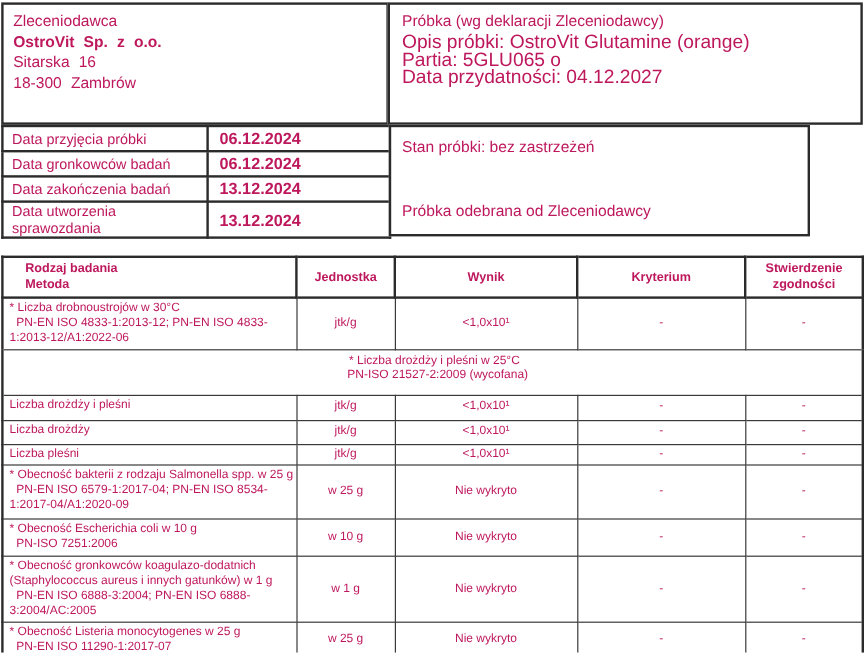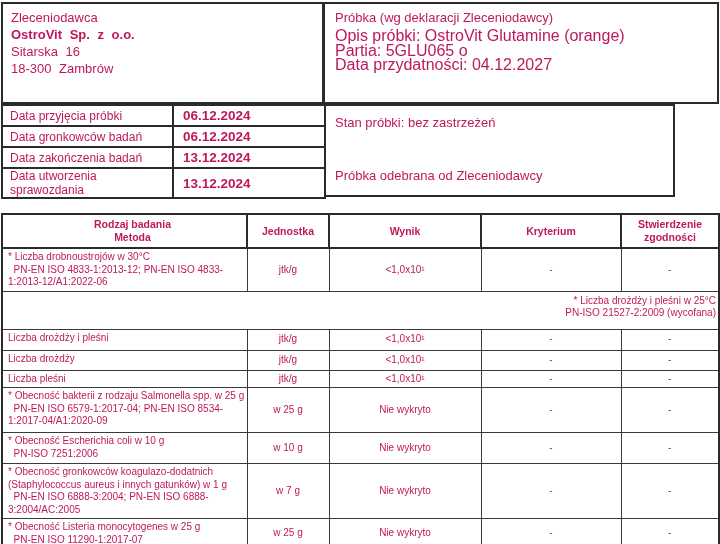--- a/index.html
+++ b/index.html
@@ -43,35 +43,35 @@
     border-collapse:collapse;table-layout:fixed;
     border:2px solid #2b2b2b;
   }
   .results th{
     border:2px solid #2b2b2b;
     font-size:10.5px;font-weight:bold;
     text-align:center;vertical-align:middle;
     white-space:pre-line;line-height:13px;
     padding:2px;box-sizing:border-box;
   }
-  .results th.h-first{text-align:center;padding-left:18px;}
+  .results th.h-first{text-align:left;padding-left:18px;}
   .results td{
     border:1px solid #3a3a3a;
     font-size:10px;line-height:12.5px;
     text-align:center;vertical-align:middle;
     padding:1px 2px;box-sizing:border-box;
   }
   .results td.name{
     text-align:left;vertical-align:top;
     white-space:pre-wrap;
     padding:2px 2px 2px 5px;
   }
   .results tr.full-row td{
     border-left:2px solid #2b2b2b;border-right:2px solid #2b2b2b;
-    text-align:right;vertical-align:top;white-space:pre-wrap;
+    text-align:center;vertical-align:top;white-space:pre-wrap;
     padding:3px 2px 2px 5px;
   }
   .results thead tr{height:34px;}
   .r1{height:42px;padding-left:12px;} .r2{height:38px;} .r3{height:21px;} .r4{height:20px;}
   .r5{height:16px;} .r6{height:45px;} .r7{height:31px;} .r8{height:53px;} .r9{height:26px;}
 </style>
 </head>
 <body>
 
 <div class="page">
@@ -189,21 +189,21 @@
         <td>w 10 g</td>
         <td>Nie wykryto</td>
         <td>-</td>
         <td>-</td>
       </tr>
       <tr class="r8">
         <td class="name">* Obecność gronkowców koagulazo-dodatnich
 (Staphylococcus aureus i innych gatunków) w 1 g
   PN-EN ISO 6888-3:2004; PN-EN ISO 6888-
 3:2004/AC:2005</td>
-        <td>w 7 g</td>
+        <td>w 1 g</td>
         <td>Nie wykryto</td>
         <td>-</td>
         <td>-</td>
       </tr>
       <tr class="r9">
         <td class="name">* Obecność Listeria monocytogenes w 25 g
   PN-EN ISO 11290-1:2017-07</td>
         <td>w 25 g</td>
         <td>Nie wykryto</td>
         <td>-</td>

